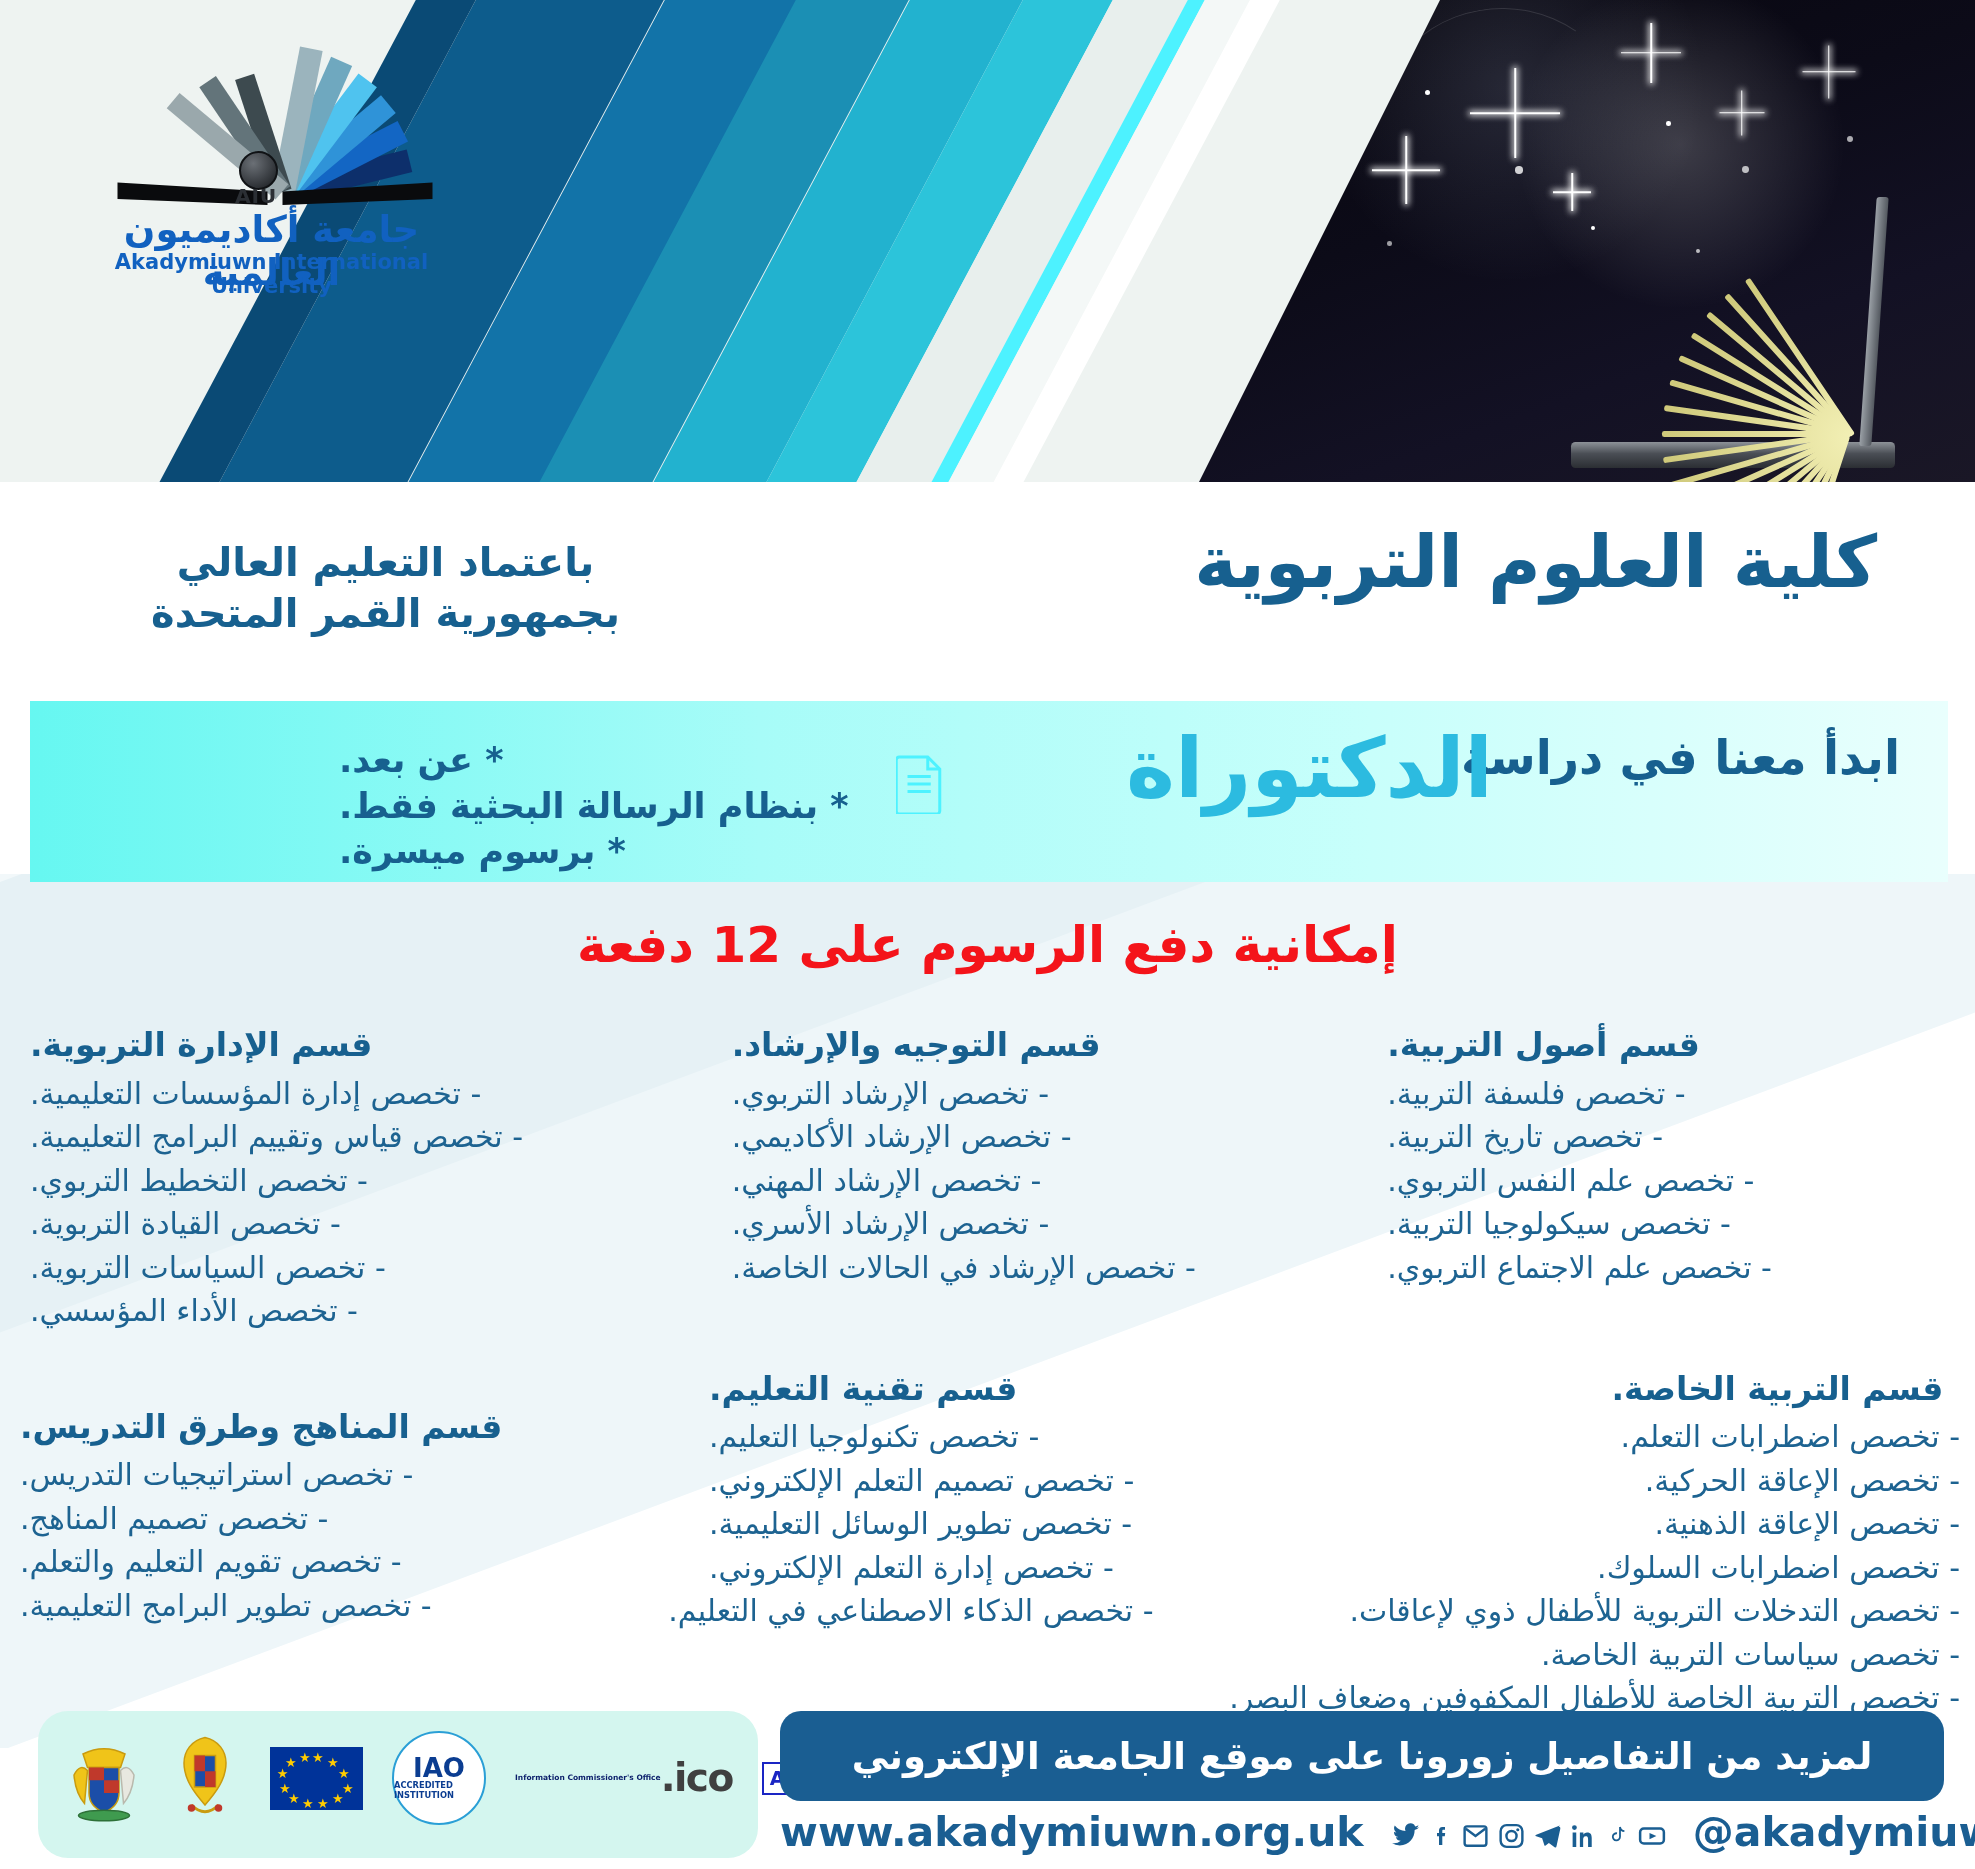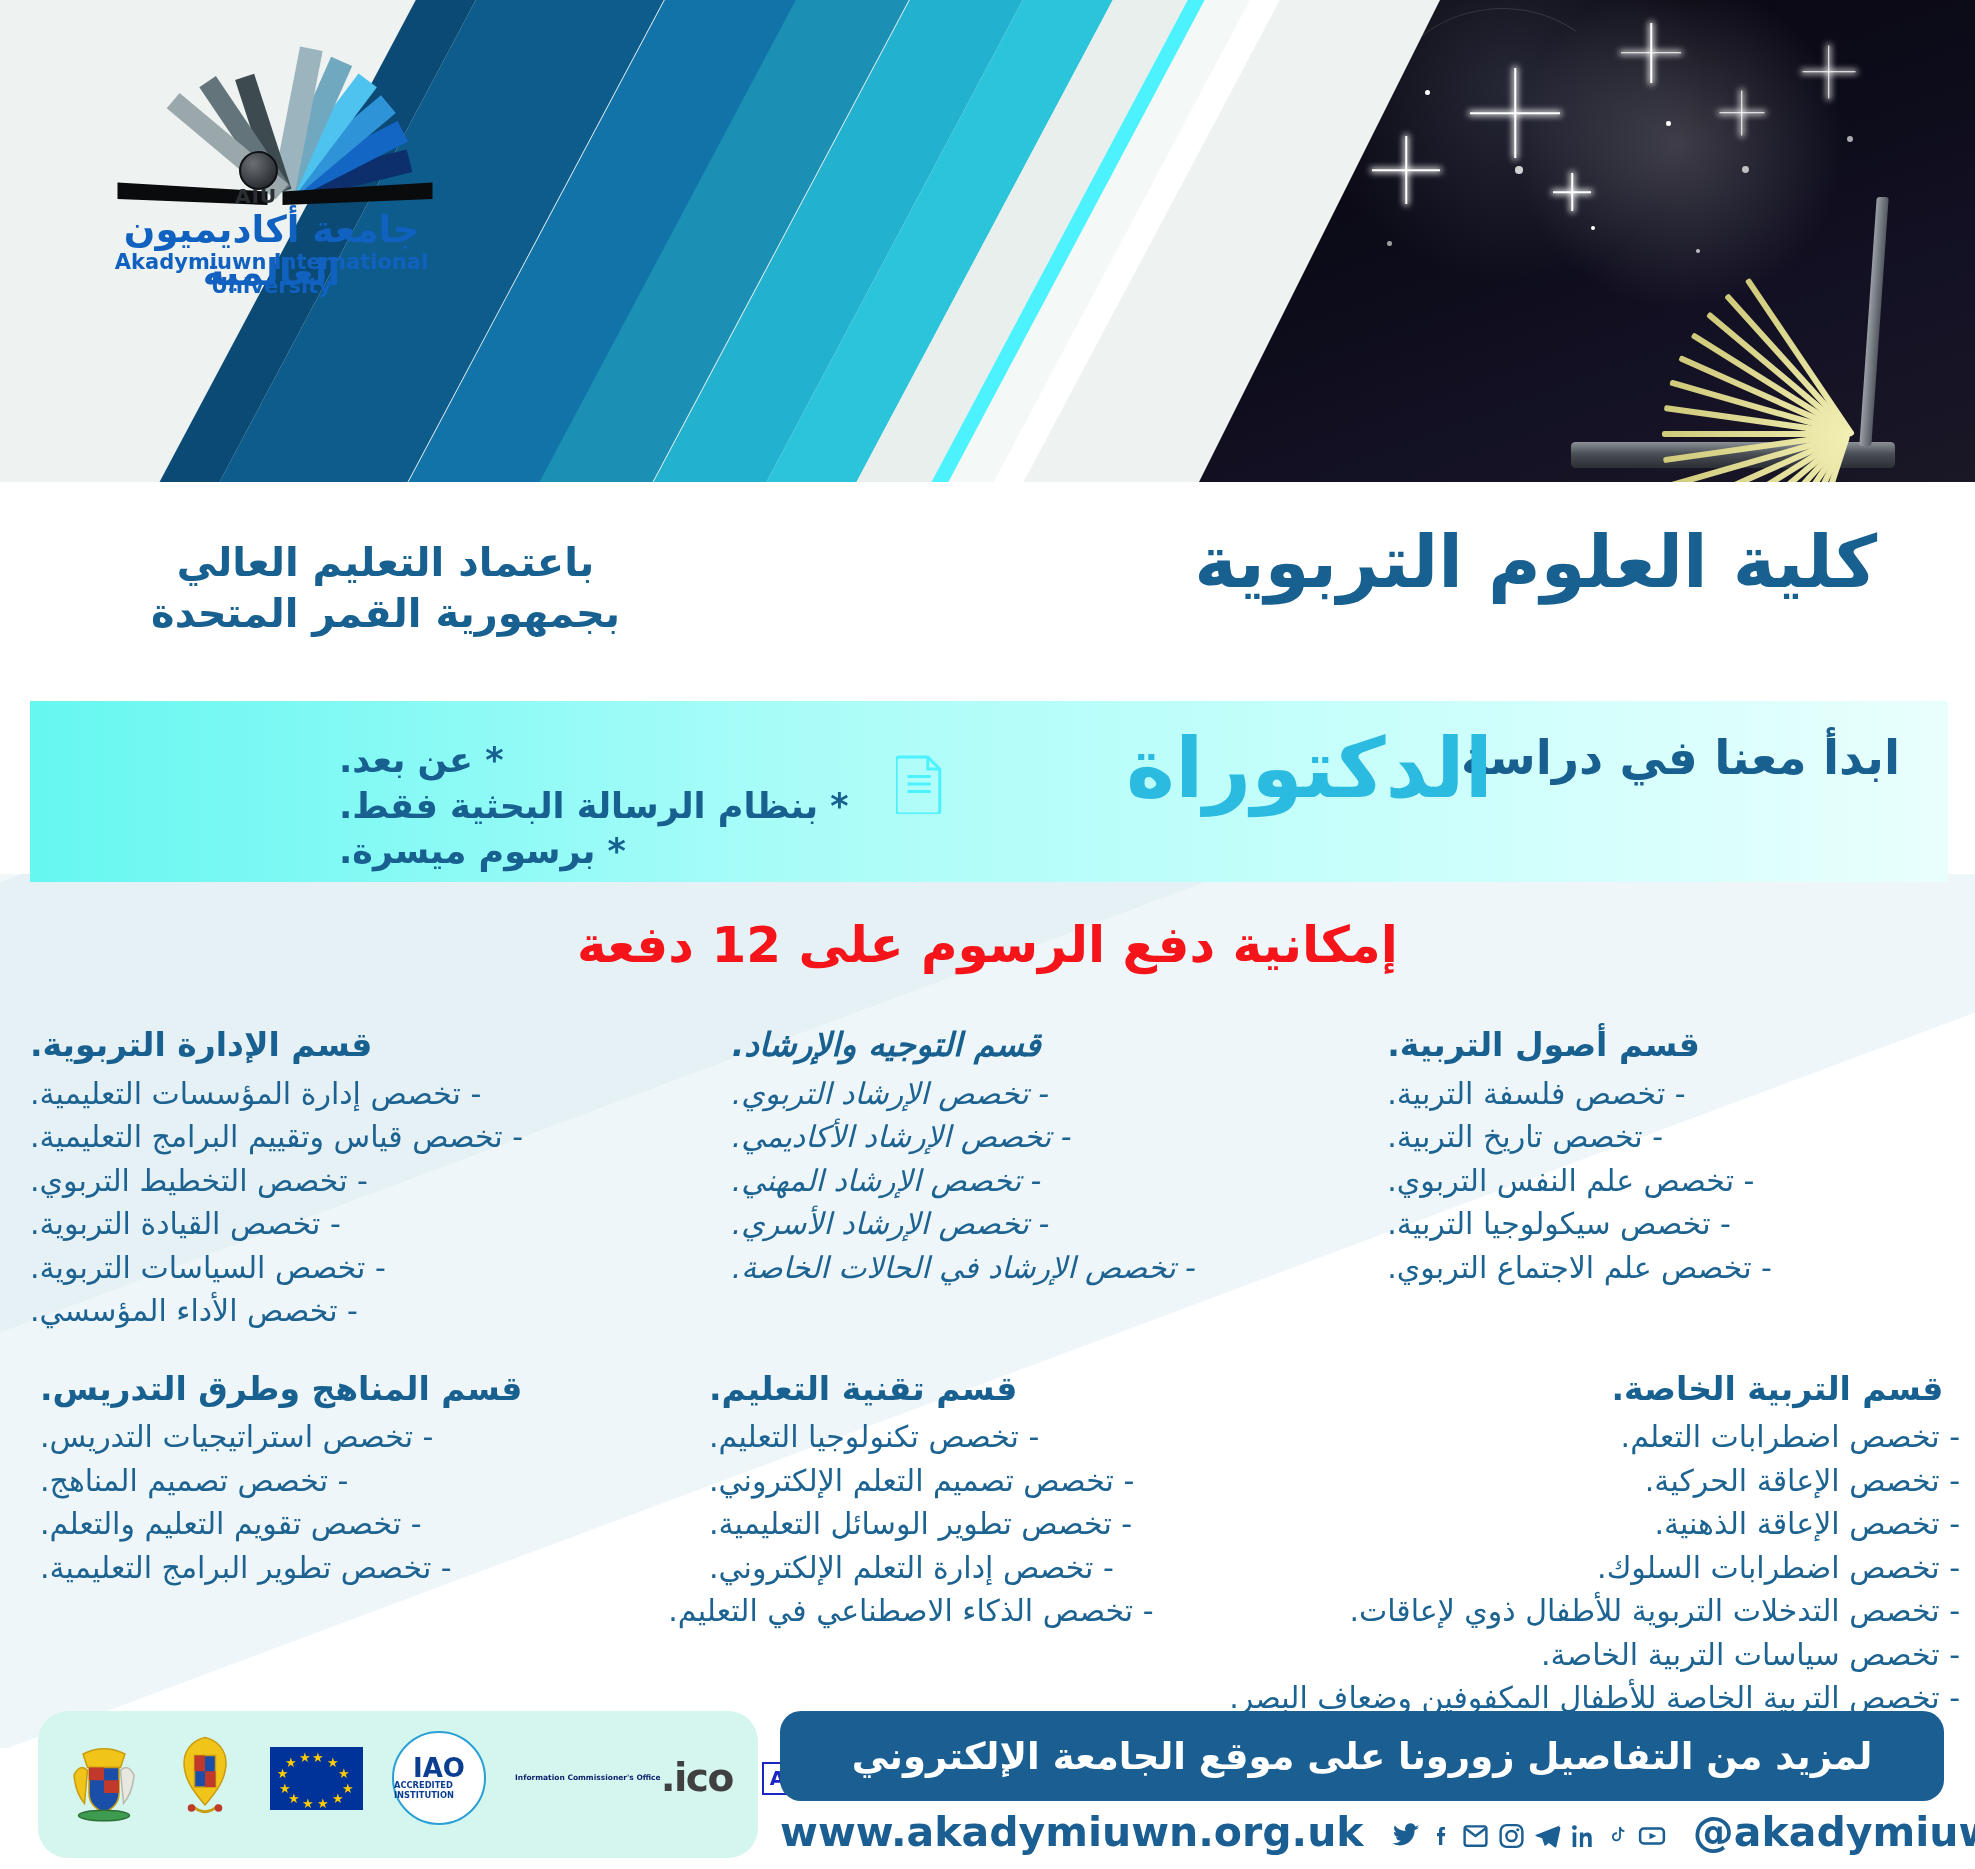--- a/index.html
+++ b/index.html
@@ -219,21 +219,21 @@
       <div class="dept" style="width:588px;padding-right:22.6px;">
         <div class="dept-title">قسم أصول التربية.</div>
         <div class="dept-list">
           <div>- تخصص فلسفة التربية.</div>
           <div>- تخصص تاريخ التربية.</div>
           <div>- تخصص علم النفس التربوي.</div>
           <div>- تخصص سيكولوجيا التربية.</div>
           <div>- تخصص علم الاجتماع التربوي.</div>
         </div>
       </div>
-      <div class="dept" style="width:656px;padding-right:38px;font-style:italic;">
+      <div class="dept" style="width:656px;padding-right:38px;">
         <div class="dept-title">قسم التوجيه والإرشاد.</div>
         <div class="dept-list">
           <div>- تخصص الإرشاد التربوي.</div>
           <div>- تخصص الإرشاد الأكاديمي.</div>
           <div>- تخصص الإرشاد المهني.</div>
           <div>- تخصص الإرشاد الأسري.</div>
           <div>- تخصص الإرشاد في الحالات الخاصة.</div>
         </div>
       </div>
       <div class="dept" style="width:732px;padding-right:15px;padding-left:30px;">
@@ -265,21 +265,21 @@
       <div class="dept" style="width:452px;padding-right:7.5px;">
         <div class="dept-title">قسم تقنية التعليم.</div>
         <div class="dept-list">
           <div>- تخصص تكنولوجيا التعليم.</div>
           <div>- تخصص تصميم التعلم الإلكتروني.</div>
           <div>- تخصص تطوير الوسائل التعليمية.</div>
           <div>- تخصص إدارة التعلم الإلكتروني.</div>
           <div>- تخصص الذكاء الاصطناعي في التعليم.</div>
         </div>
       </div>
-      <div class="dept" style="width:709px;padding-right:15px;padding-left:40px;">
+      <div class="dept" style="width:709px;padding-right:15px;padding-left:20px;margin-top:38px;">
         <div class="dept-title">قسم المناهج وطرق التدريس.</div>
         <div class="dept-list">
           <div>- تخصص استراتيجيات التدريس.</div>
           <div>- تخصص تصميم المناهج.</div>
           <div>- تخصص تقويم التعليم والتعلم.</div>
           <div>- تخصص تطوير البرامج التعليمية.</div>
         </div>
       </div>
     </div>
   </div>

